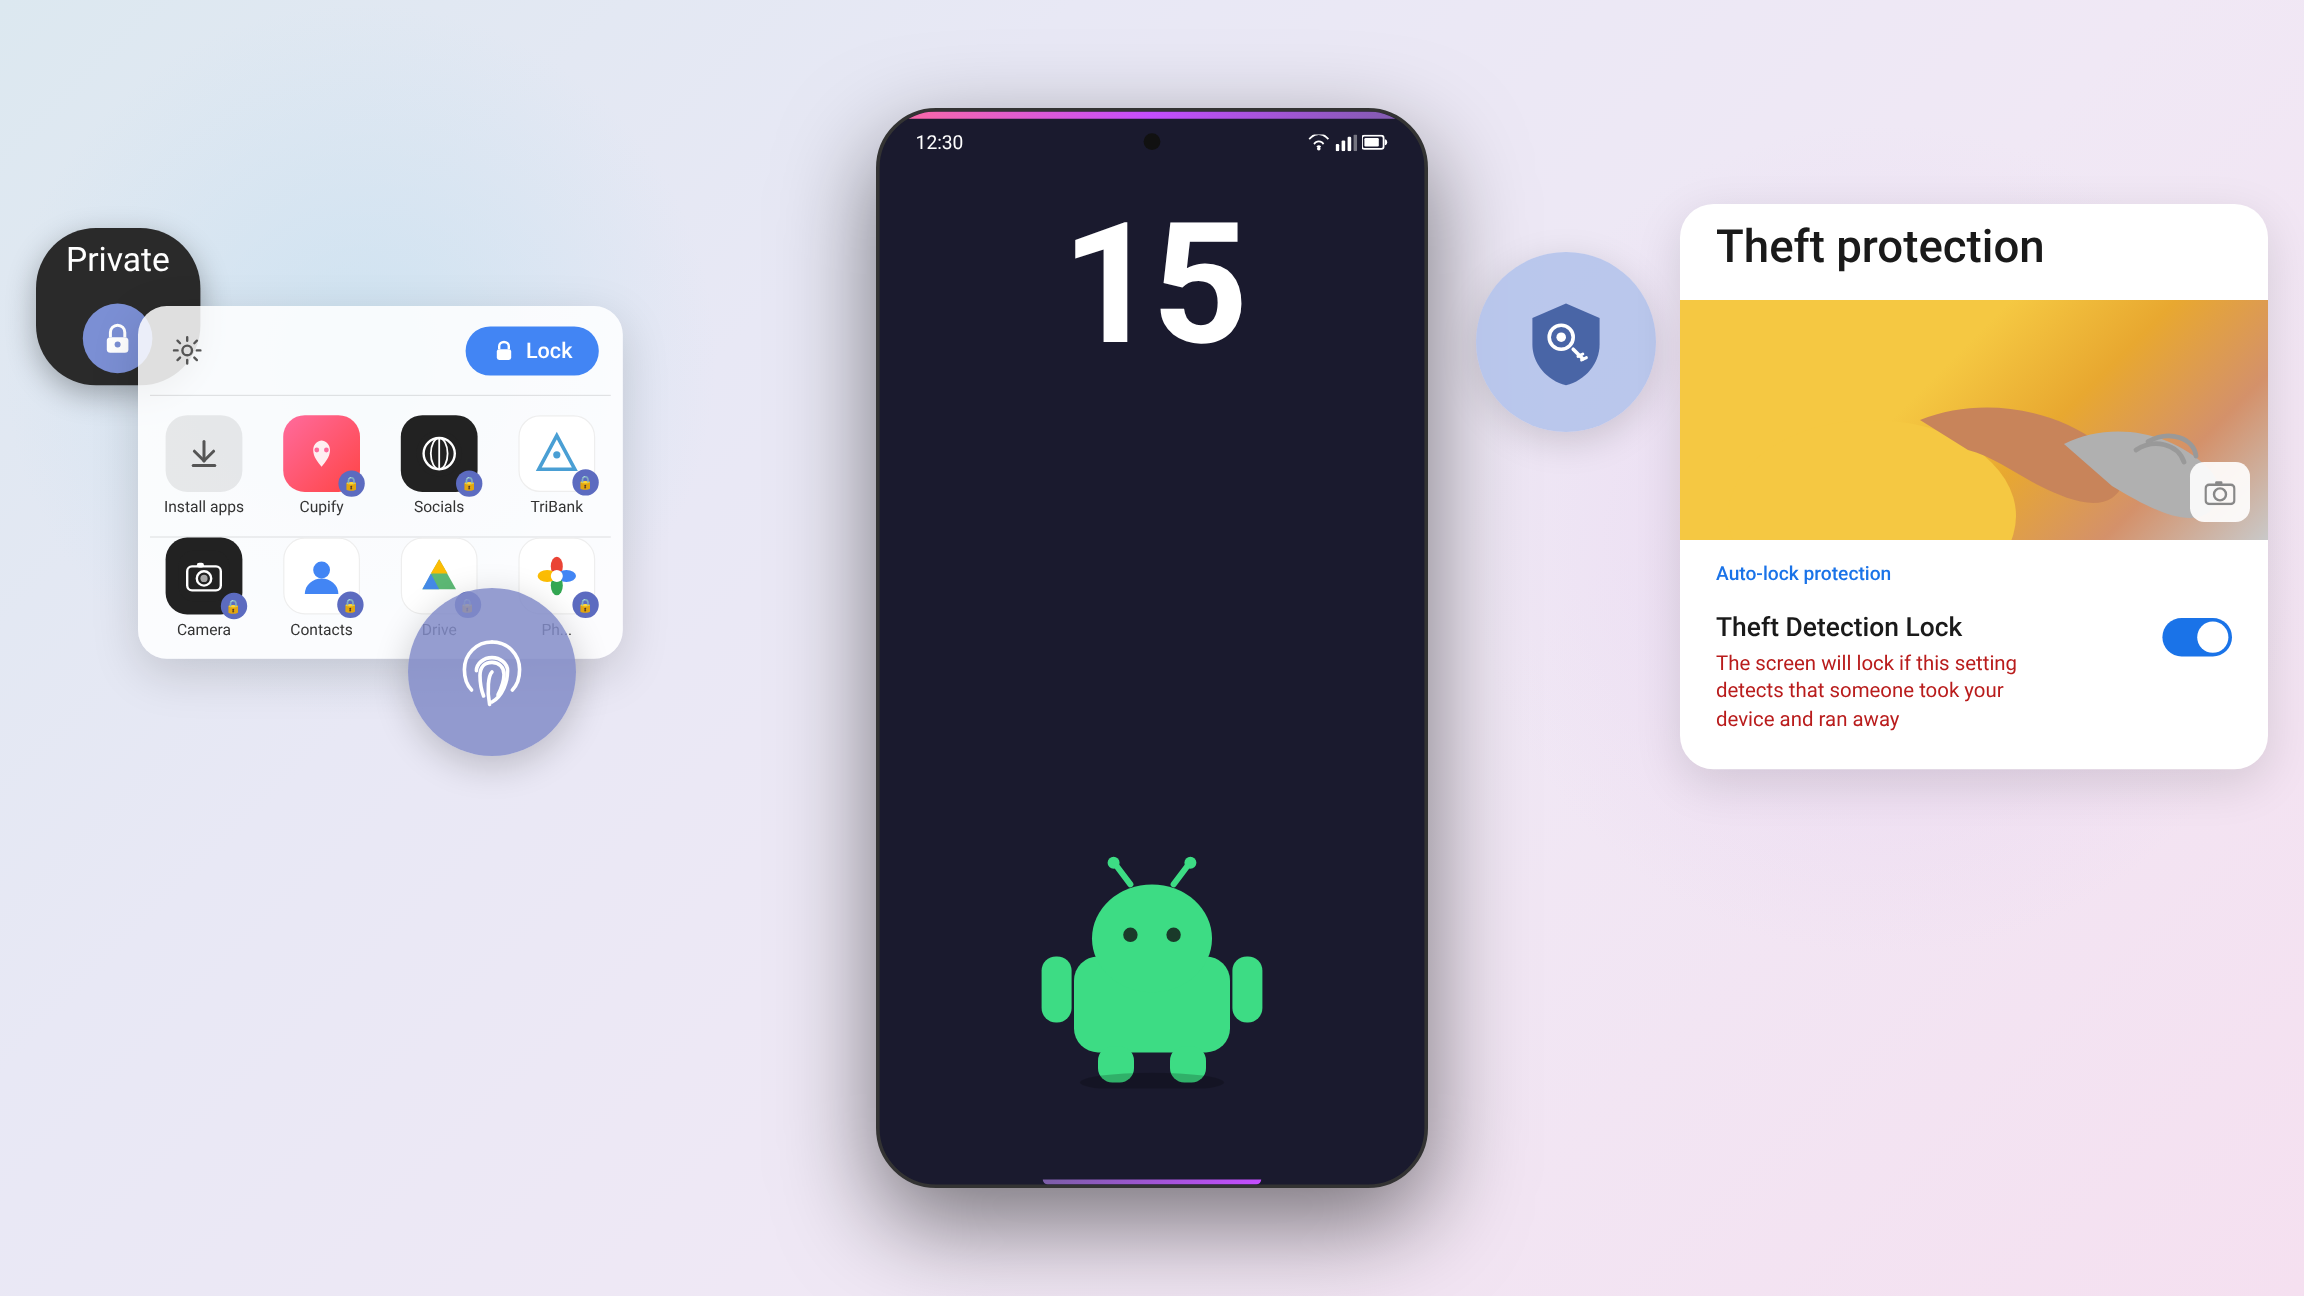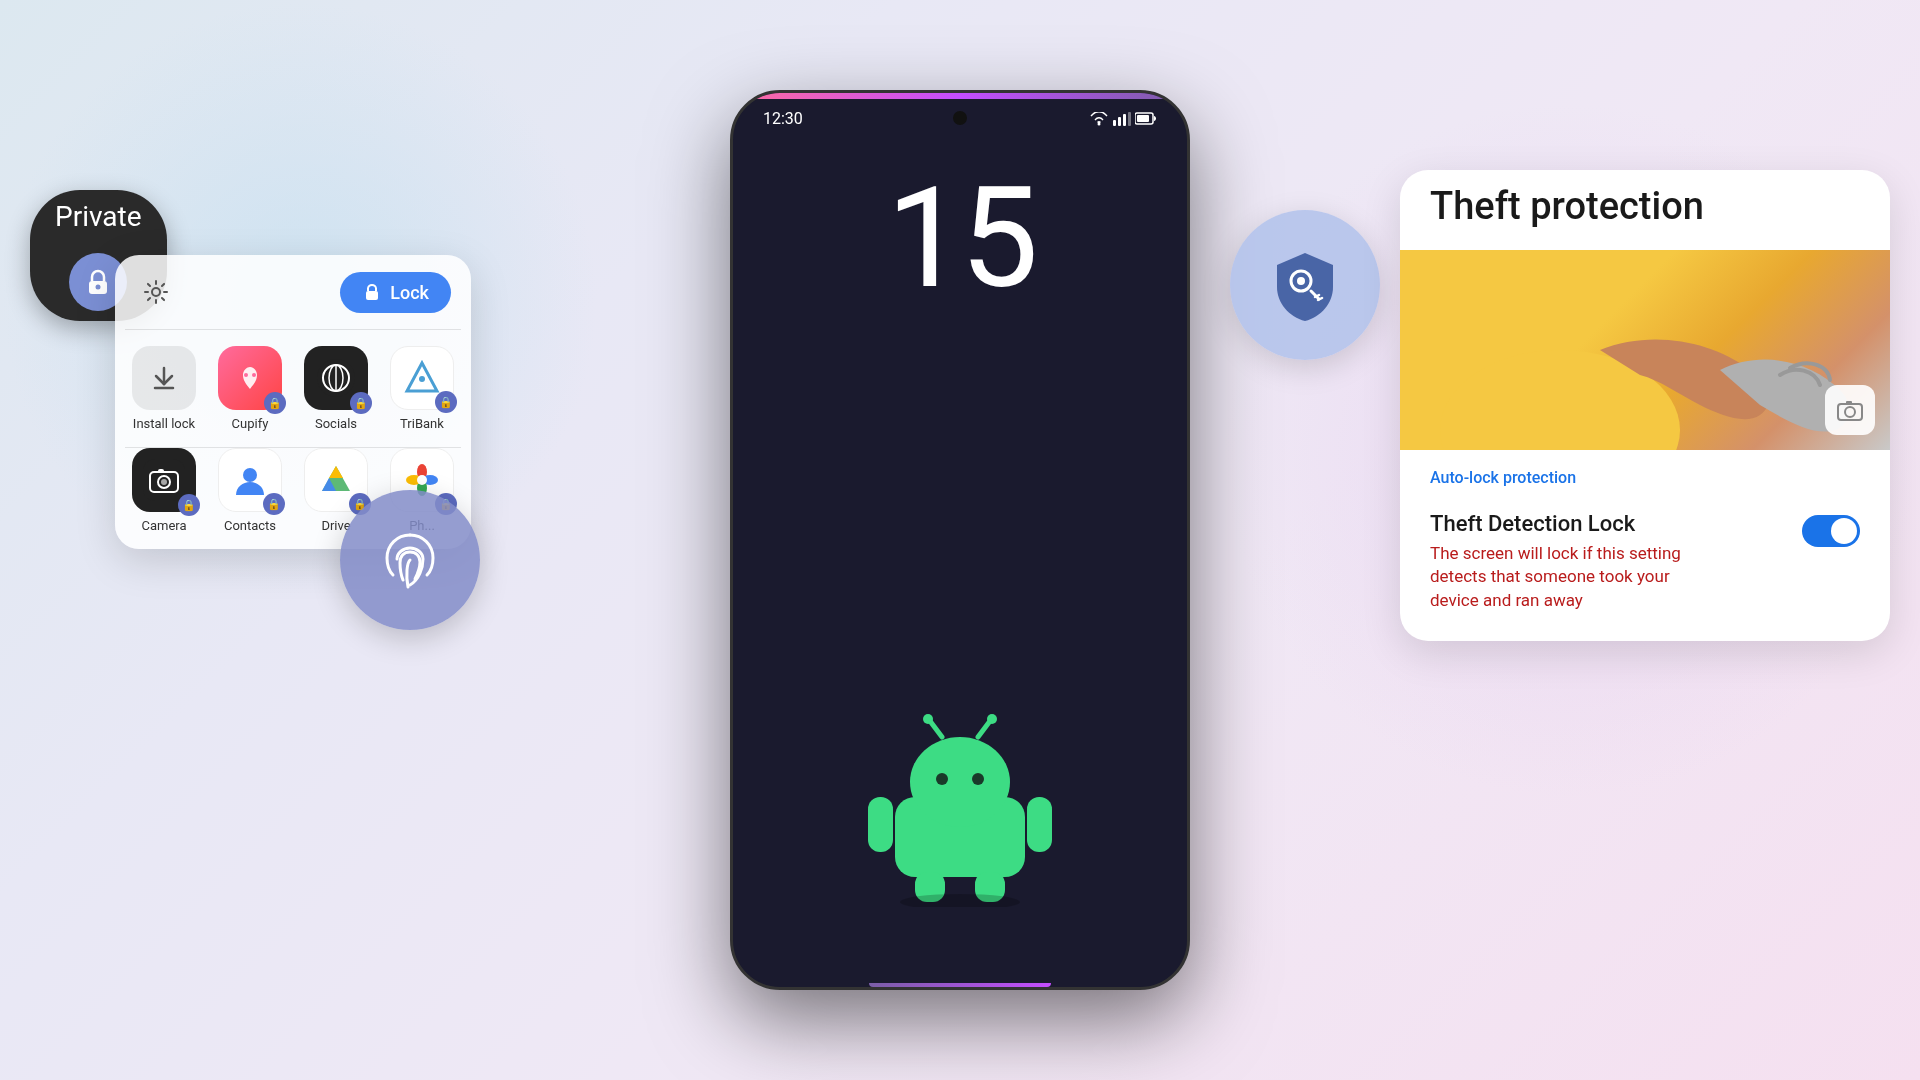--- a/index.html
+++ b/index.html
@@ -90,21 +90,21 @@
     .status-icons {
       display: flex;
       gap: 4px;
       align-items: center;
     }
 
     
     .phone-time {
       color: white;
       font-size: 140px;
-      font-weight: 400;
+      font-weight: 700;
       text-align: center;
       line-height: 1;
       margin-top: 40px;
       letter-spacing: -5px;
     }
 
     
     .android-mascot {
       position: absolute;
       bottom: 80px;
@@ -144,21 +144,21 @@
     }
 
     
     .app-drawer {
       position: absolute;
       left: 115px;
       top: 255px;
       background: rgba(255,255,255,0.85);
       border-radius: 24px;
       padding: 0;
-      width: 356px;
+      width: 404px;
       box-shadow: 0 12px 40px rgba(0,0,0,0.15);
       overflow: hidden;
     }
     .drawer-top-bar {
       display: flex;
       justify-content: space-between;
       align-items: center;
       padding: 16px 20px;
     }
     .gear-btn {
@@ -418,21 +418,21 @@
 
     <div class="app-item">
       <div class="install-icon">
         <svg width="28" height="28" viewBox="0 0 28 28" fill="none">
           <line x1="14" y1="4" x2="14" y2="20" stroke="#555" stroke-width="2.5" stroke-linecap="round"></line>
           <line x1="6" y1="12" x2="14" y2="20" stroke="#555" stroke-width="2.5" stroke-linecap="round"></line>
           <line x1="22" y1="12" x2="14" y2="20" stroke="#555" stroke-width="2.5" stroke-linecap="round"></line>
           <line x1="5" y1="24" x2="23" y2="24" stroke="#555" stroke-width="2.5" stroke-linecap="round"></line>
         </svg>
       </div>
-      <span class="app-label">Install lock</span>
+      <span class="app-label">Install apps</span>
     </div>
 
     <div class="app-item">
       <div class="app-icon-wrap icon-cupify">
         <svg width="38" height="38" viewBox="0 0 38 38" fill="none">
           <path d="M19 8C16 8 12 11 12 16C12 22 16 26 19 30C22 26 26 22 26 16C26 11 22 8 19 8Z" fill="white" opacity="0.9"></path>
           <circle cx="15" cy="16" r="2" fill="#ff6b9d"></circle>
           <circle cx="23" cy="16" r="2" fill="#ff6b9d"></circle>
         </svg>
         <div class="private-badge">🔒</div>

